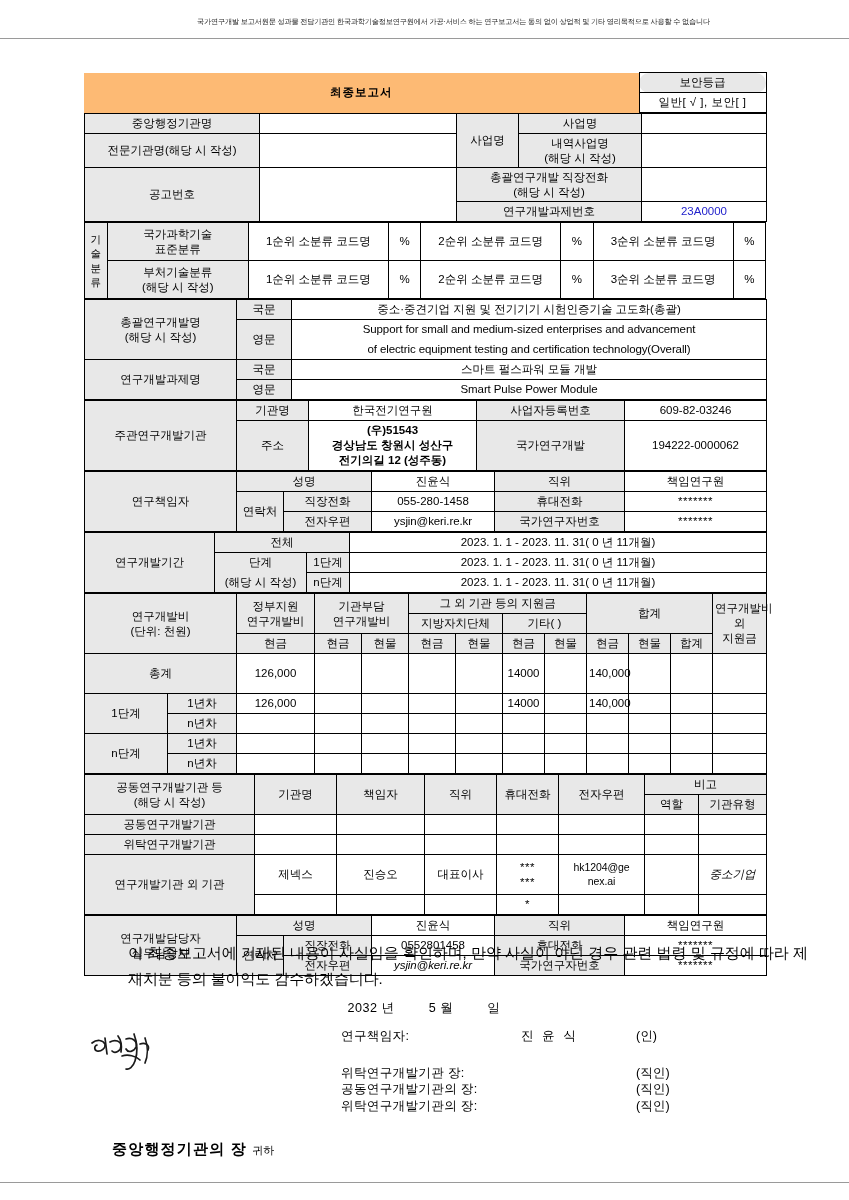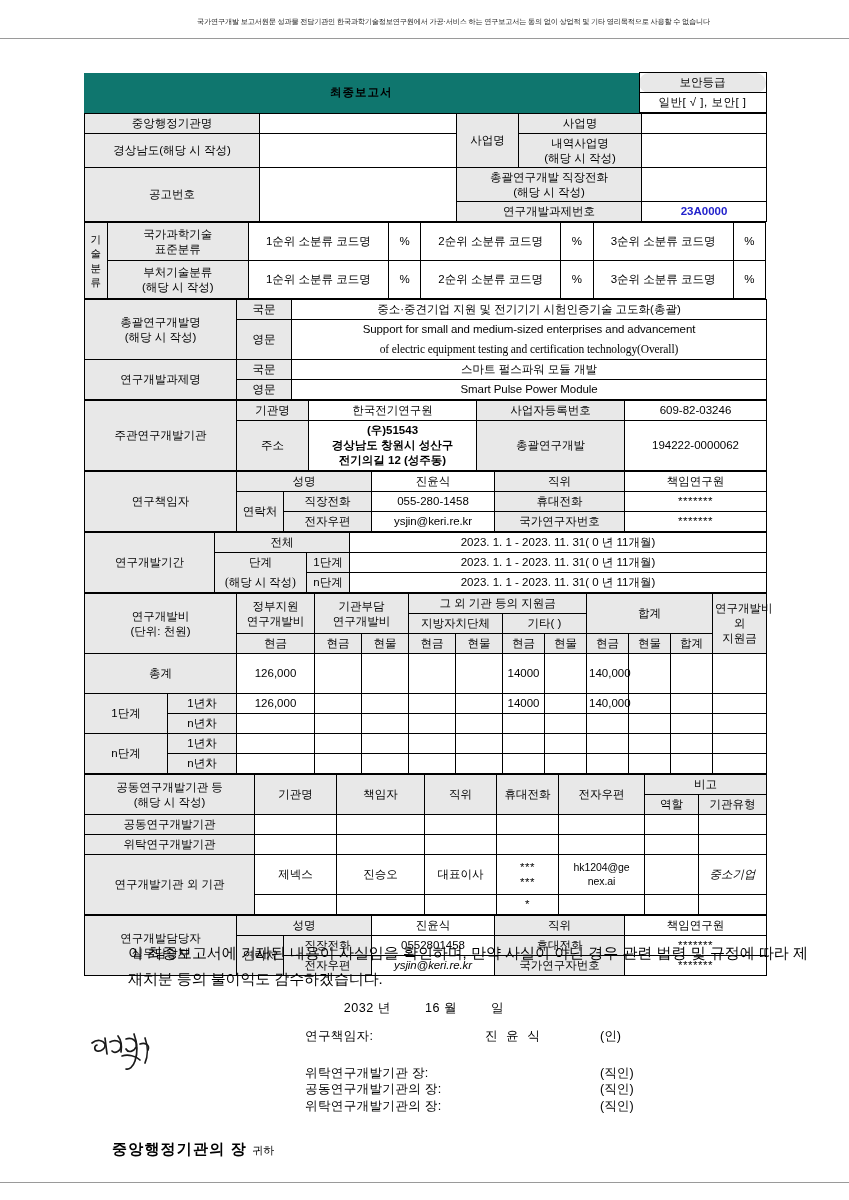--- a/index.html
+++ b/index.html
@@ -54,46 +54,45 @@
     word-break: keep-all;
     height: 20px;
     box-sizing: border-box;
   }
   .hdr {
     background: #e8e8e8;
   }
   .white {
     background: #ffffff;
   }
-  .noborder-top { border-top: none !important; font-family: Liberation Serif, serif; }
+  .noborder-top { border-top: none !important; }
   .noborder-bottom { border-bottom: none !important; }
   .title-cell {
     font-size: 21px;
     font-weight: bold;
     letter-spacing: 1px;
     border: none !important;
-    background: #0f766e;
+    background: #fdba74;
   }
   .sec-label {
     font-size: 12.5px;
     border-radius: 10px;
   }
   .sec-val {
     font-size: 12.5px;
     letter-spacing: 0.5px;
   }
   .vert {
     font-size: 11.5px;
     line-height: 1.45;
     letter-spacing: 0;
   }
   .vert span { display: block; }
   .blue {
     color: #2222cc;
-    font-weight: bold;
   }
   .eng {
     font-size: 11.3px;
     letter-spacing: -0.1px;
   }
   .small {
     font-size: 10.3px;
   }
   .xsmall {
     font-size: 9.3px;
@@ -133,21 +132,21 @@
     left: 305px;
     top: 1030px;
     font-size: 12.6px;
     line-height: 1.0;
   }
   .sig-row {
     display: flex;
     align-items: baseline;
     margin-bottom: 4px;
   }
-  .sig-role { width: 180px; letter-spacing: 0.3px; }
+  .sig-role { width: 180px; letter-spacing: 0.3px; margin-left: 36px; }
   .sig-name { width: 115px; letter-spacing: 2.5px; }
   .sig-seal { width: 70px; }
   .sig-gap { height: 20px; }
   .signature-img {
     position: absolute;
     left: 88px;
     top: 1030px;
     width: 80px;
     height: 48px;
   }
@@ -213,21 +212,21 @@
       </colgroup>
       <tbody>
           <tr>
         <td class="hdr">중앙행정기관명</td>
         <td class="white"></td>
         <td rowspan="2" class="hdr">사업명</td>
         <td class="hdr">사업명</td>
         <td class="white"></td>
       </tr>
       <tr>
-        <td class="hdr" style="height:34px">경상남도(해당 시 작성)</td>
+        <td class="hdr" style="height:34px">전문기관명(해당 시 작성)</td>
         <td class="white"></td>
         <td class="hdr vert" style="height:34px">
           <span>내역사업명</span>
               <span>(해당 시 작성)</span>
         </td>
         <td class="white"></td>
       </tr>
       <tr>
         <td rowspan="2" class="hdr" style="height:48px">공고번호</td>
         <td rowspan="2" class="white"></td>
@@ -339,21 +338,21 @@
         <td class="hdr">사업자등록번호</td>
         <td class="white">609-82-03246</td>
       </tr>
       <tr>
         <td class="hdr" style="height:50px">주소</td>
         <td class="white left-pad">
           <div>(우)51543</div>
           <div>경상남도  창원시  성산구</div>
           <div>전기의길 12 (성주동)</div>
         </td>
-        <td class="hdr">총괄연구개발</td>
+        <td class="hdr">국가연구개발</td>
         <td class="white">194222-0000062</td>
       </tr>
     </tbody>
       </table>
 
     <table class="form">
       <colgroup>
         <col style="width:152px">
           <col style="width:47px">
           <col style="width:88px">
@@ -659,21 +658,21 @@
         <td class="white stars">*******</td>
       </tr>
     </tbody>
       </table>
 
   </div>
 
   <div class="statement">이 최종보고서에 기재된 내용이 사실임을 확인하며, 만약 사실이 아닌 경우 관련 법령 및 규정에 따라 제재치분 등의 불이익도 감수하겠습니다.</div>
 
   <div class="date-line">
-    <span>2032 년</span><span class="sp"></span><span>16 월</span><span class="sp"></span><span>일</span>
+    <span>2032 년</span><span class="sp"></span><span>5 월</span><span class="sp"></span><span>일</span>
   </div>
 
   <svg class="signature-img" viewBox="0 0 80 48">
     <g fill="none" stroke="#1a1a1a" stroke-width="1.7" stroke-linecap="round" stroke-linejoin="round">
       <path d="M4 13 C9 9, 15 10, 17 14 C18 18, 13 22, 9 21 C6 20, 6 16, 9 15"></path>
       <path d="M17 8 L19 24"></path>
       <path d="M22 12 C27 9, 33 11, 33 16 C33 21, 27 24, 24 21"></path>
       <path d="M30 6 C33 10, 34 16, 33 22"></path>
       <path d="M38 9 C44 7, 50 11, 48 17 C46 22, 40 23, 38 19"></path>
       <path d="M46 4 C49 12, 50 22, 47 31 C45 37, 41 40, 38 39"></path>

